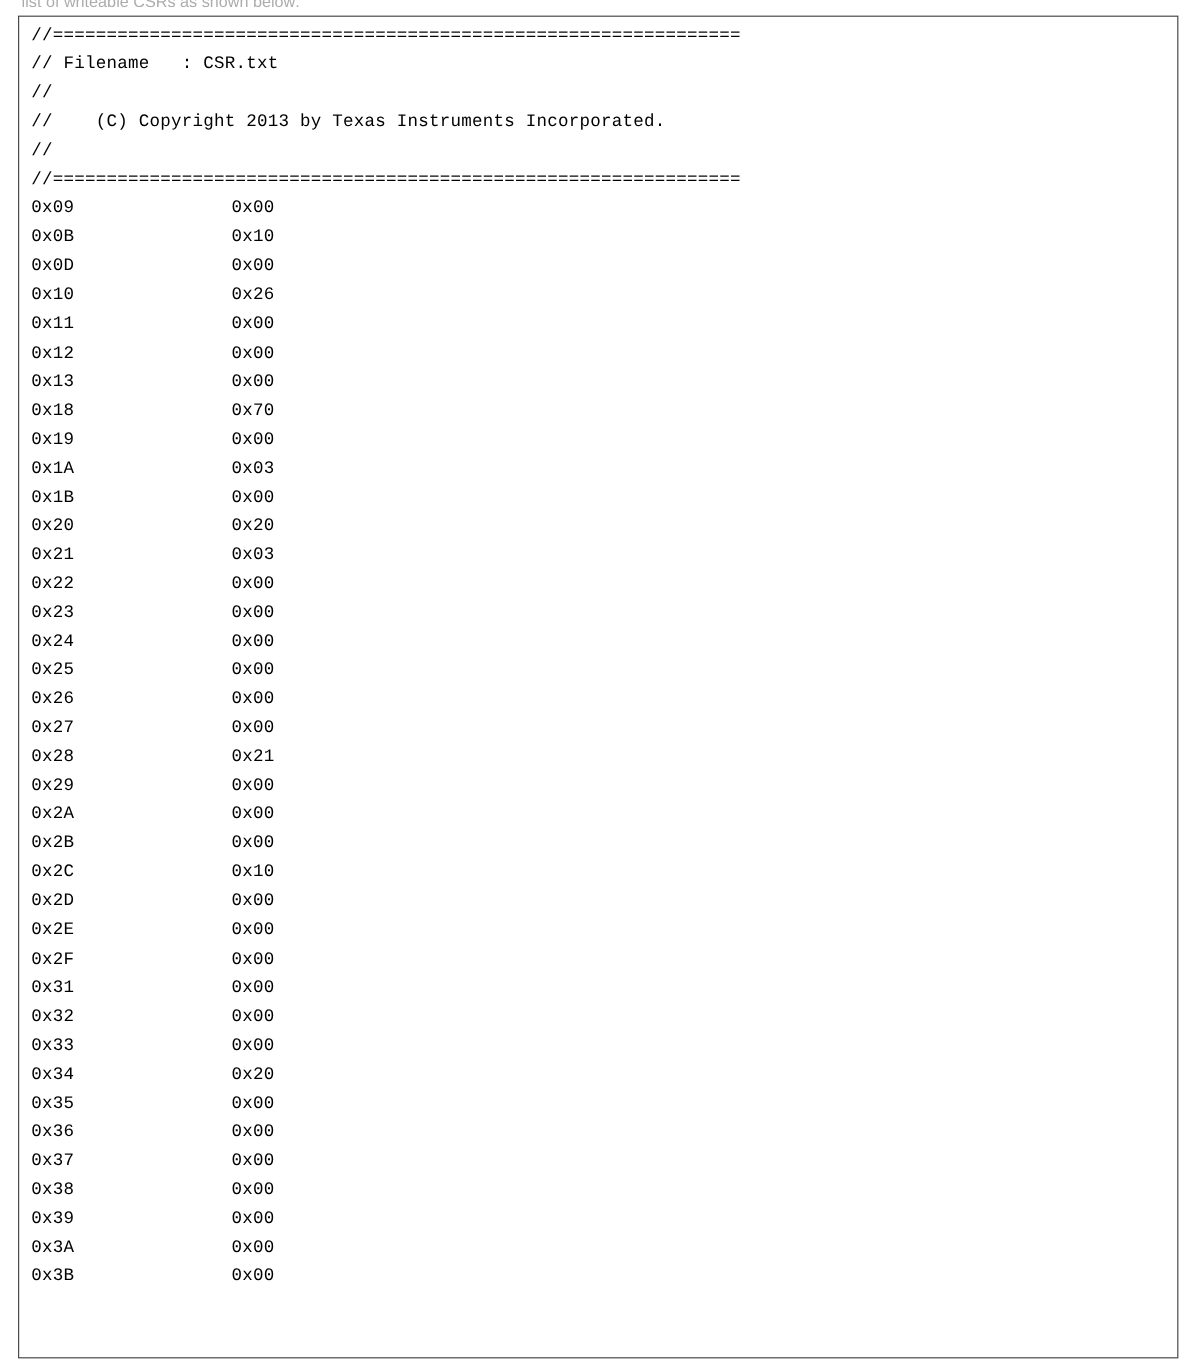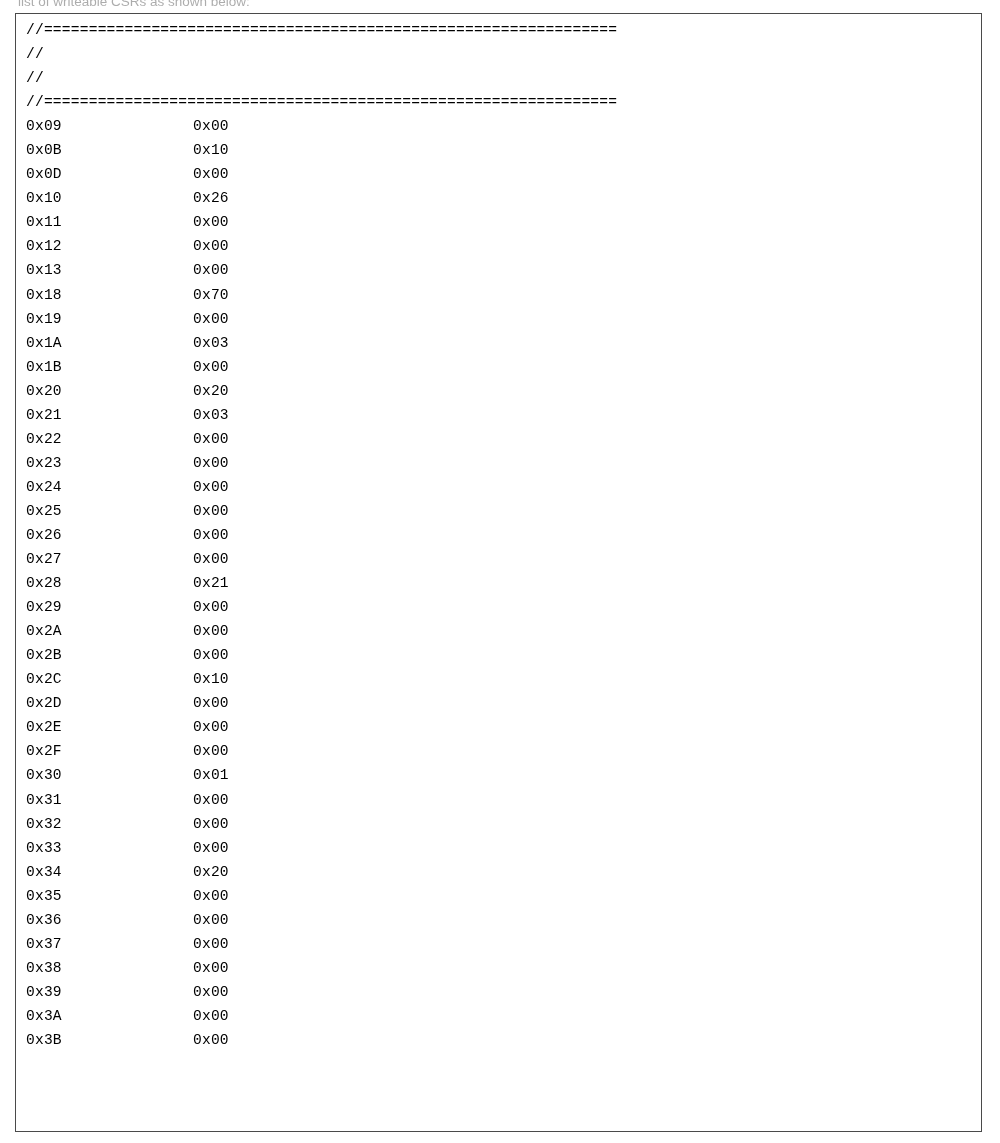--- a/index.html
+++ b/index.html
@@ -77,21 +77,23 @@
 <body>
 
 <div class="page">
 
   <div class="intro-line">list of writeable CSRs as shown below:</div>
 
   <div class="code-box">
     <div class="code-inner">
       <div id="header-lines">
           <div class="code-line">//================================================================</div>
+          <div class="code-line">// Filename   : CSR.txt</div>
           <div class="code-line">//</div>
+          <div class="code-line">//    (C) Copyright 2013 by Texas Instruments Incorporated.</div>
           <div class="code-line">//</div>
           <div class="code-line">//================================================================</div>
         </div>
       <div id="register-lines">
           <div class="reg-line"><span class="reg-addr">0x09</span><span class="reg-val">0x00</span></div>
           <div class="reg-line"><span class="reg-addr">0x0B</span><span class="reg-val">0x10</span></div>
           <div class="reg-line"><span class="reg-addr">0x0D</span><span class="reg-val">0x00</span></div>
           <div class="reg-line"><span class="reg-addr">0x10</span><span class="reg-val">0x26</span></div>
           <div class="reg-line"><span class="reg-addr">0x11</span><span class="reg-val">0x00</span></div>
           <div class="reg-line"><span class="reg-addr">0x12</span><span class="reg-val">0x00</span></div>
@@ -109,21 +111,20 @@
           <div class="reg-line"><span class="reg-addr">0x26</span><span class="reg-val">0x00</span></div>
           <div class="reg-line"><span class="reg-addr">0x27</span><span class="reg-val">0x00</span></div>
           <div class="reg-line"><span class="reg-addr">0x28</span><span class="reg-val">0x21</span></div>
           <div class="reg-line"><span class="reg-addr">0x29</span><span class="reg-val">0x00</span></div>
           <div class="reg-line"><span class="reg-addr">0x2A</span><span class="reg-val">0x00</span></div>
           <div class="reg-line"><span class="reg-addr">0x2B</span><span class="reg-val">0x00</span></div>
           <div class="reg-line"><span class="reg-addr">0x2C</span><span class="reg-val">0x10</span></div>
           <div class="reg-line"><span class="reg-addr">0x2D</span><span class="reg-val">0x00</span></div>
           <div class="reg-line"><span class="reg-addr">0x2E</span><span class="reg-val">0x00</span></div>
           <div class="reg-line"><span class="reg-addr">0x2F</span><span class="reg-val">0x00</span></div>
-          <div class="reg-line"><span class="reg-addr">0x30</span><span class="reg-val">0x01</span></div>
           <div class="reg-line"><span class="reg-addr">0x31</span><span class="reg-val">0x00</span></div>
           <div class="reg-line"><span class="reg-addr">0x32</span><span class="reg-val">0x00</span></div>
           <div class="reg-line"><span class="reg-addr">0x33</span><span class="reg-val">0x00</span></div>
           <div class="reg-line"><span class="reg-addr">0x34</span><span class="reg-val">0x20</span></div>
           <div class="reg-line"><span class="reg-addr">0x35</span><span class="reg-val">0x00</span></div>
           <div class="reg-line"><span class="reg-addr">0x36</span><span class="reg-val">0x00</span></div>
           <div class="reg-line"><span class="reg-addr">0x37</span><span class="reg-val">0x00</span></div>
           <div class="reg-line"><span class="reg-addr">0x38</span><span class="reg-val">0x00</span></div>
           <div class="reg-line"><span class="reg-addr">0x39</span><span class="reg-val">0x00</span></div>
           <div class="reg-line"><span class="reg-addr">0x3A</span><span class="reg-val">0x00</span></div>

